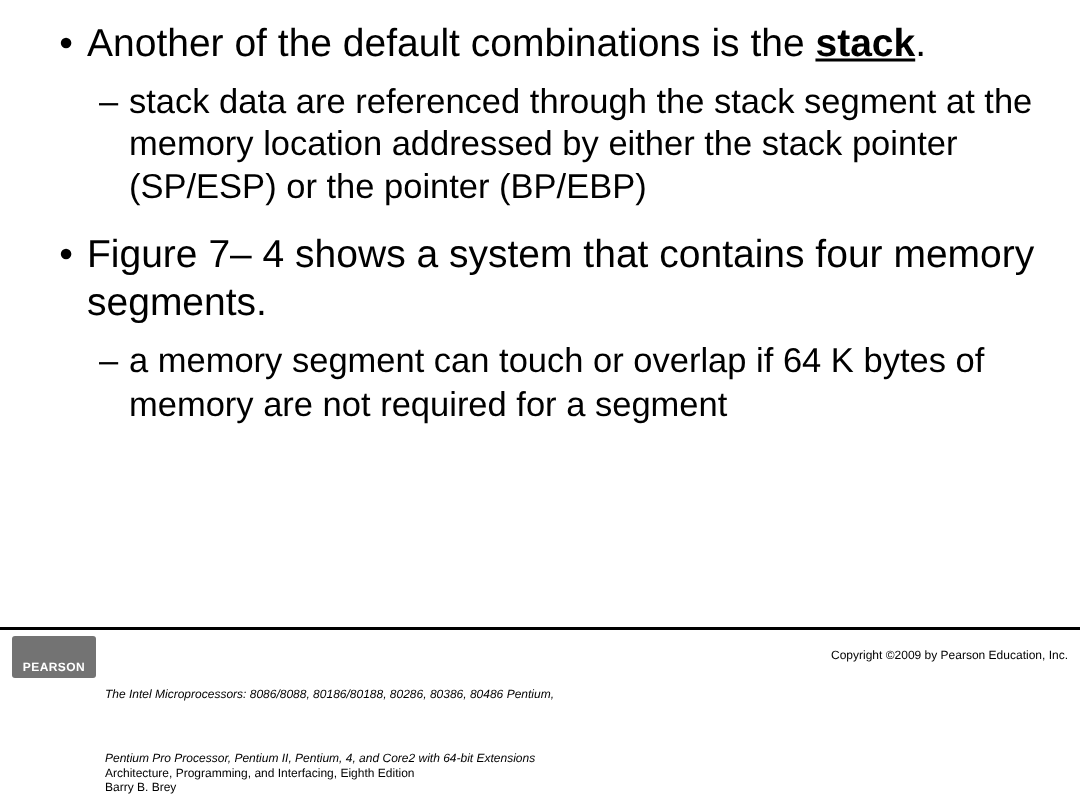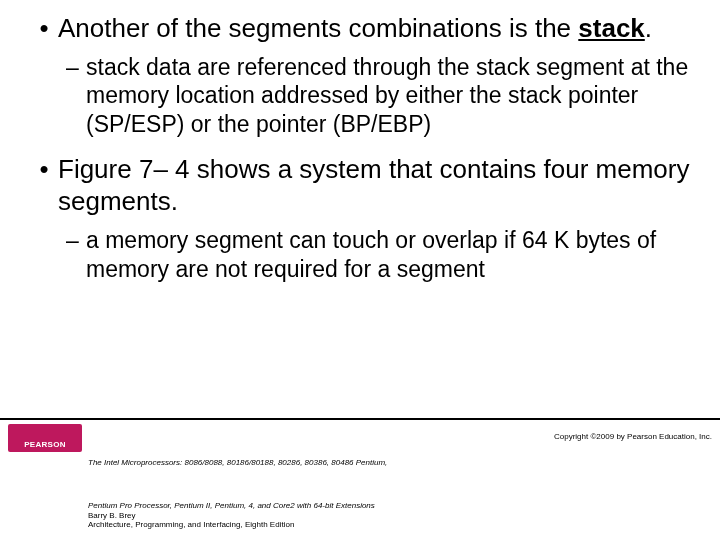--- a/index.html
+++ b/index.html
@@ -49,23 +49,23 @@
     justify-content: space-between;
     font-size: 8px;
     line-height: 1.2;
   }
   .footer-left {
     display: flex;
     align-items: flex-start;
     gap: 6px;
   }
   .pearson-logo {
-    width: 74px;
+    width: 56px;
     height: 28px;
-    background: #be185d;
+    background: #737373;
     color: #fff;
     font-size: 8px;
     font-weight: bold;
     display: flex;
     align-items: flex-end;
     justify-content: center;
     padding-bottom: 2px;
     border-radius: 2px;
     letter-spacing: 0.3px;
   }
@@ -79,21 +79,21 @@
   }
 </style>
 </head>
 <body>
 
 <div class="content">
 
   <div class="bullet-main">
     <div class="dot">•</div>
     <div>
-      <span>Another of the segments combinations is the </span><span class="bold">stack</span><span>.</span>
+      <span>Another of the default combinations is the </span><span class="bold">stack</span><span>.</span>
     </div>
   </div>
 
   <div class="bullet-sub">
     <div class="dash">–</div>
     <div>stack data are referenced through the stack segment at the memory location addressed by either the stack pointer (SP/ESP) or the pointer (BP/EBP)</div>
   </div>
 
   <div class="bullet-main">
     <div class="dot">•</div>
@@ -106,20 +106,20 @@
   </div>
 
 </div>
 
 <div class="footer">
   <div class="footer-left">
     <div class="pearson-logo">PEARSON</div>
     <div class="book-info">
       <div class="title-line">The Intel Microprocessors: 8086/8088, 80186/80188, 80286, 80386, 80486 Pentium,</div>
       <div class="title-line">Pentium Pro Processor, Pentium II, Pentium, 4, and Core2 with 64-bit Extensions</div>
+      <div>Architecture, Programming, and Interfacing, Eighth Edition</div>
       <div>Barry B. Brey</div>
-      <div>Architecture, Programming, and Interfacing, Eighth Edition</div>
     </div>
   </div>
   <div class="copyright">
     <div>Copyright ©2009 by Pearson Education, Inc.</div>
   </div>
 </div>
 
 </body></html>

